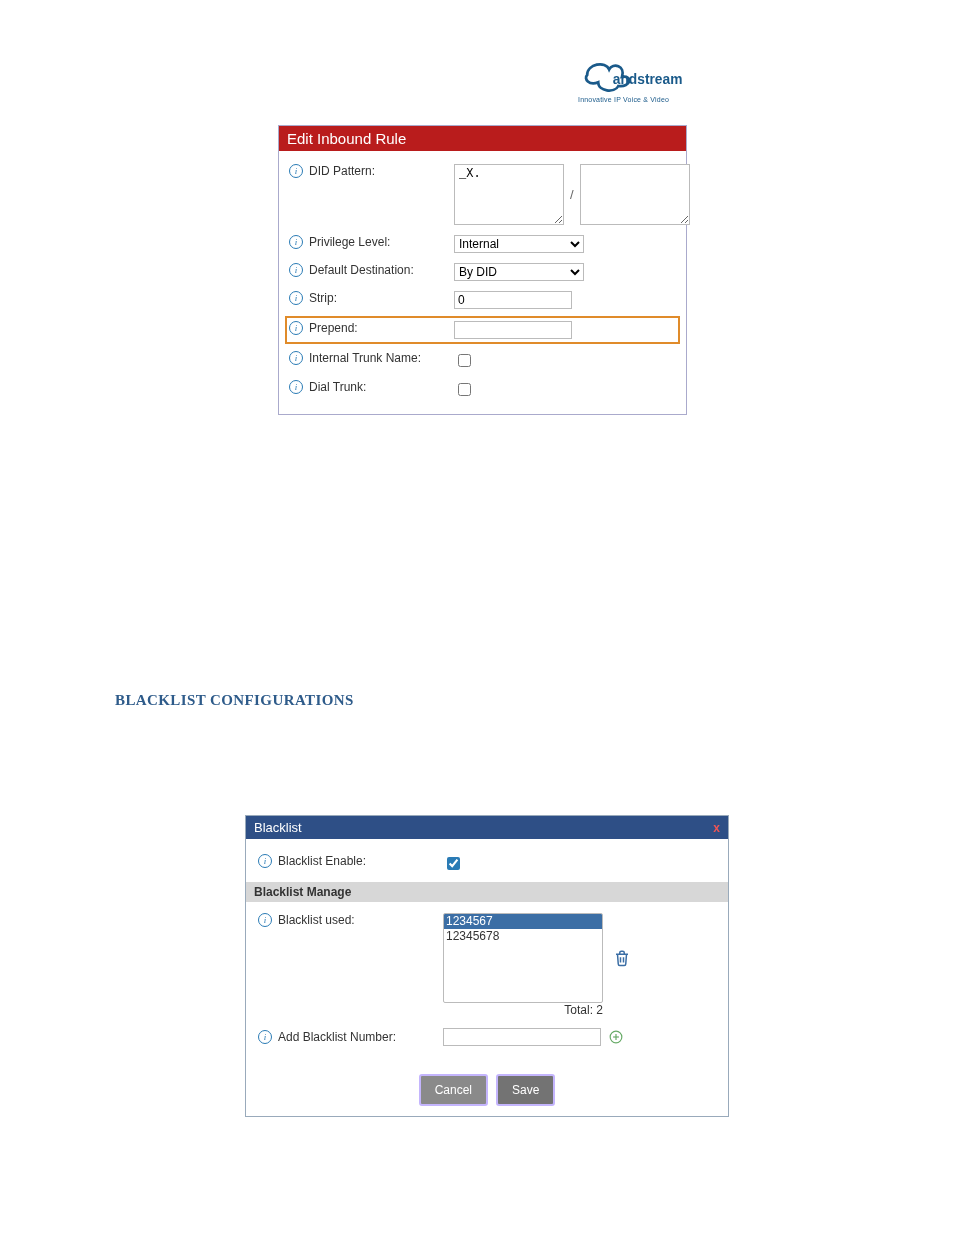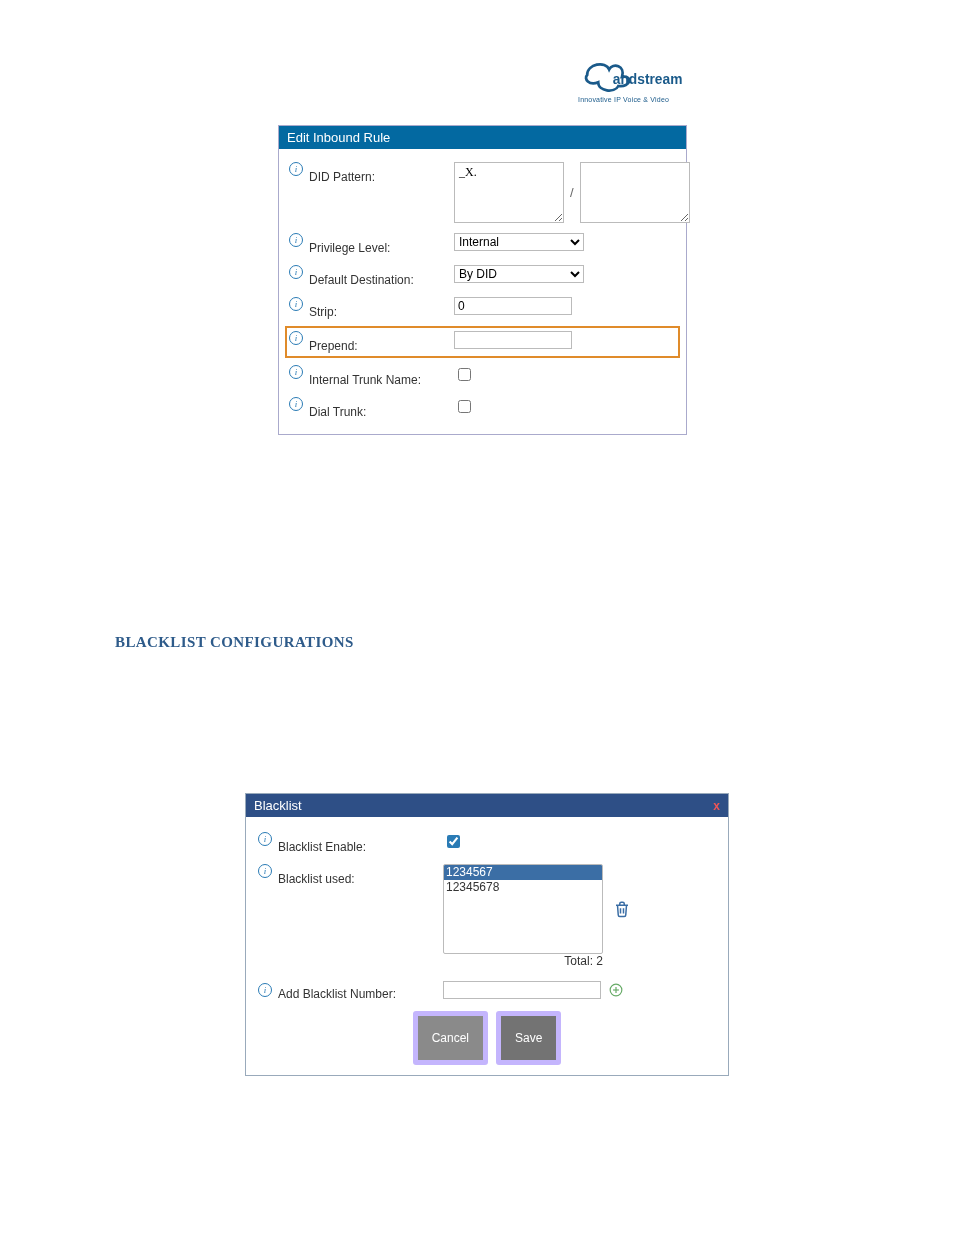--- a/index.html
+++ b/index.html
@@ -42,24 +42,24 @@
   
   .panel-inbound {
     position: absolute;
     left: 278px;
     top: 125px;
     width: 407px;
     border: 1px solid #aac;
     background: #fff;
   }
   .panel-header-blue {
-    background: #0369a1;
+    background: #b91c1c;
     color: #fff;
     padding: 4px 8px;
-    font-size: 13px;
+    font-size: 15px;
   }
   .panel-body { padding: 8px 10px 10px 10px; }
   .form-row {
     display: flex;
     align-items: flex-start;
     padding: 5px 0;
   }
   .form-row.highlight {
     border: 2px solid #e08b2a;
     margin: 2px -4px;
@@ -76,33 +76,32 @@
     margin-right: 6px;
     flex: 0 0 auto;
     font-family: Georgia, serif;
     font-style: italic;
   }
   .form-label {
     width: 145px;
     flex: 0 0 auto;
     font-size: 12px;
     color: #333;
-    margin-top: 8px;
   }
   .form-control-area {
     flex: 1 1 auto;
     display: flex;
     align-items: flex-start;
     gap: 6px;
   }
   textarea.did {
     width: 100px;
     height: 55px;
     resize: both;
-    font-family: Liberation Serif, serif;
+    font-family: Liberation Mono, monospace;
     font-size: 12px;
     border: 1px solid #bbb;
     padding: 2px 4px;
   }
   .slash-sep {
     align-self: center;
     color: #666;
     font-size: 13px;
   }
   select.sel {
@@ -121,33 +120,33 @@
   }
   input[type=checkbox].chk {
     width: 13px; height: 13px;
     accent-color: #2a7bb5;
   }
 
   
   .section-heading {
     position: absolute;
     left: 115px;
-    top: 634px;
+    top: 692px;
     font-family: "Times New Roman", Georgia, serif;
     font-size: 15px;
     font-weight: bold;
     color: #2e5b8a;
     letter-spacing: 0.4px;
   }
 
   
   .dialog-blacklist {
     position: absolute;
     left: 245px;
-    top: 793px;
+    top: 815px;
     width: 482px;
     border: 1px solid #9ab;
     background: #fff;
   }
   .dialog-title {
     background: #2e4f86;
     color: #fff;
     padding: 4px 8px;
     font-size: 13px;
     display: flex;
@@ -218,26 +217,27 @@
     margin-left: 8px;
     color: #6a6;
   }
   .btn-bar {
     display: flex;
     justify-content: center;
     gap: 8px;
     padding: 6px 0 10px 0;
   }
   .btn {
-    border: 5px solid #c4b5fd;
+    border: 2px solid #c4b5fd;
     border-radius: 3px;
-    padding: 15px 14px;
+    padding: 7px 14px;
     font-size: 12px;
     color: #fff;
     cursor: pointer;
+    margin-top: 18px;
   }
   .btn-cancel { background: #8a8a8a; }
   .btn-save { background: #737373; }
 </style>
 </head>
 <body>
 
 <div class="page">
 
   <div class="logo">
@@ -329,20 +329,21 @@
     <div class="dialog-body">
 
       <div class="form-row">
         <span class="info-icon">i</span>
         <span class="form-label" style="width:165px">Blacklist Enable:</span>
         <div class="form-control-area">
           <input type="checkbox" class="chk" checked="" style="">
         </div>
       </div>
 
+      <div class="subheader">Blacklist Manage</div>
 
       <div class="form-row" style="align-items:flex-start">
         <span class="info-icon">i</span>
         <span class="form-label" style="width:165px">Blacklist used:</span>
         <div style="display:flex;flex-direction:column">
           <div class="blacklist-list-wrap">
             <select class="listbox" size="5" id="bl-listbox">
                 <option class="sel-opt">1234567</option>
                 <option>12345678</option>
               </select>

